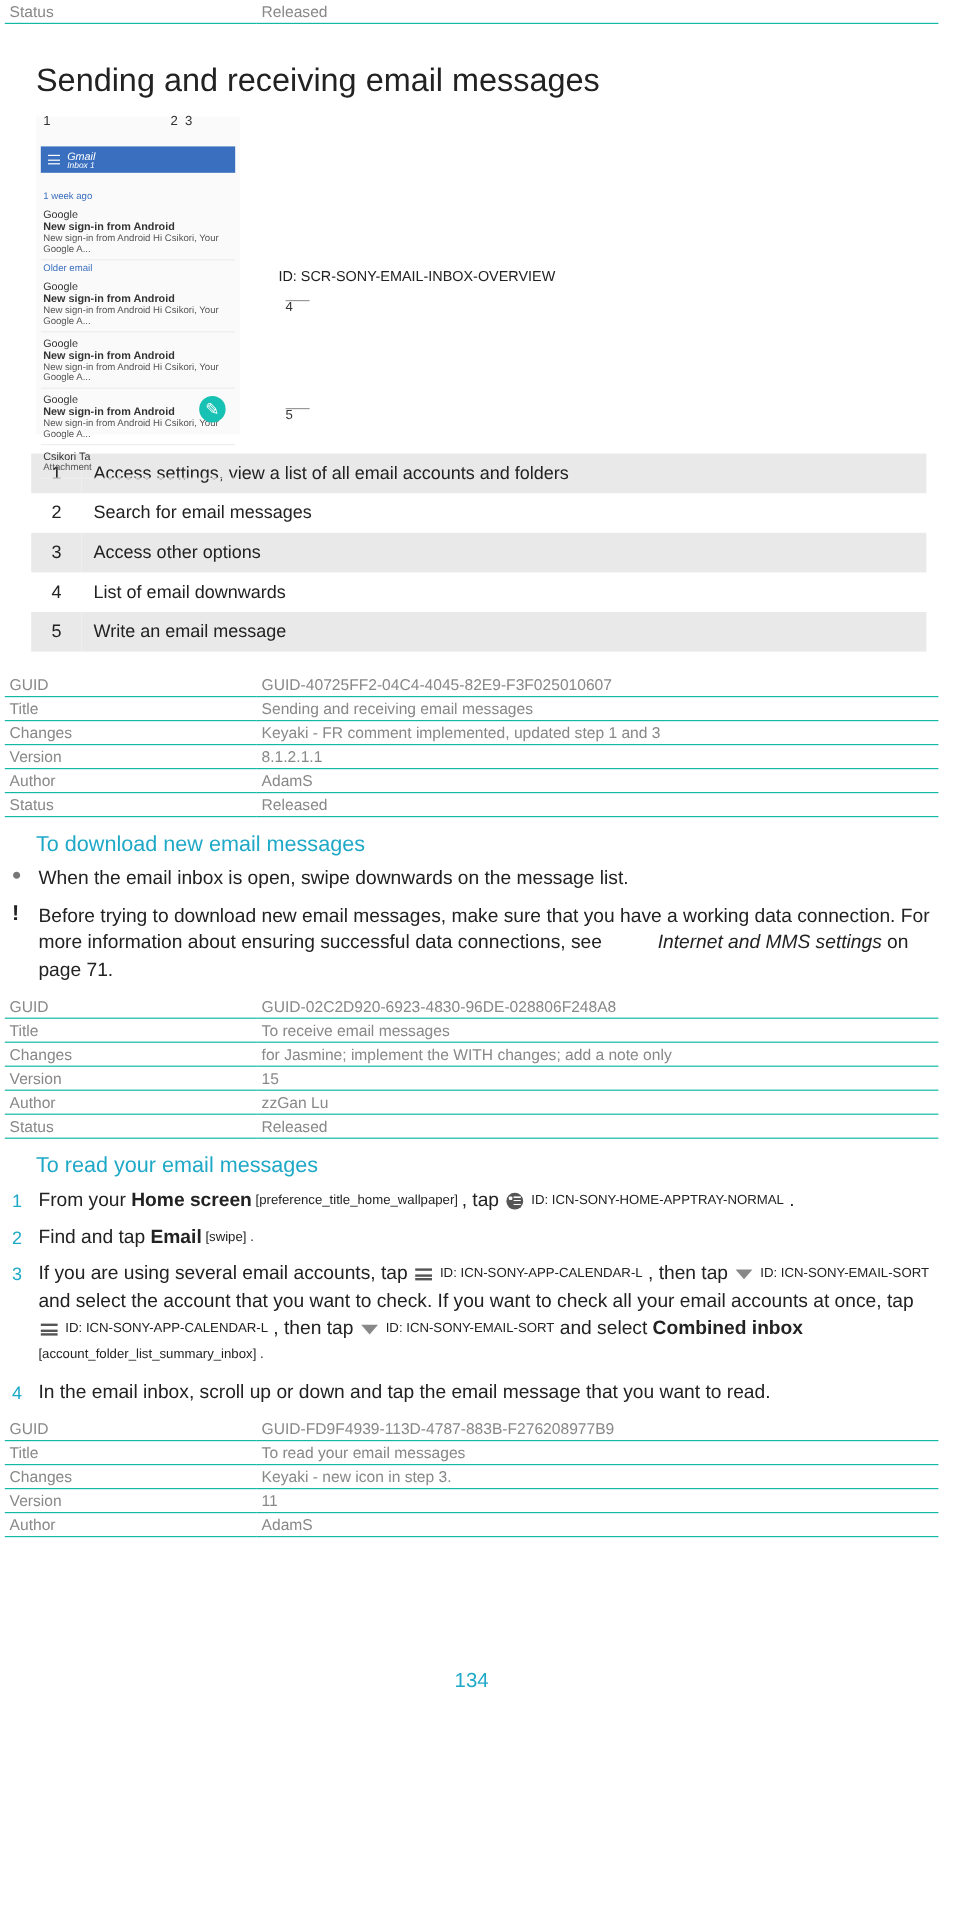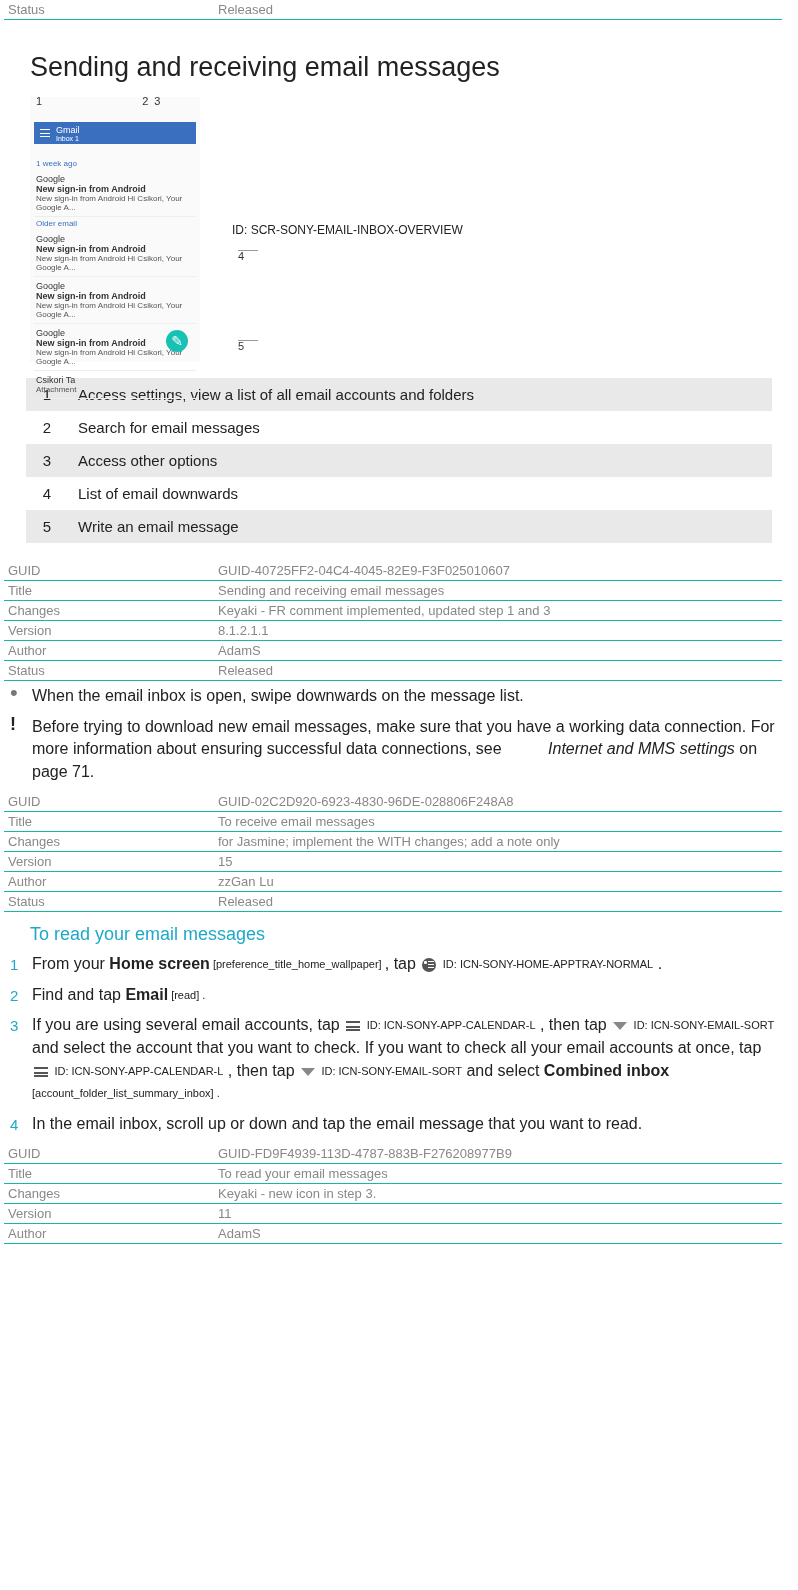--- a/index.html
+++ b/index.html
@@ -51,21 +51,21 @@
       display: flex;
       font-size: 11px;
       color: #333;
     }
     .sp-top-nums span:nth-child(1){ margin-left: 6px;}
     .sp-top-nums span:nth-child(2){ margin-left: 100px;}
     .sp-top-nums span:nth-child(3){ margin-left: 6px;}
     .gmail-header {
       position: absolute; top: 25px; left: 4px; right: 4px;
       height: 22px; background: #3a6fbf; color: #fff;
-      font-size: 9px; padding: 3px 6px; display:flex; align-items:center;
+      font-size: 9px; padding: 3px 6px; display:flex; align-items:center;font-style:italic;
     }
     .gmail-header .menu-lines{
       width:10px; height:8px;
       border-top:1.5px solid #fff; border-bottom:1.5px solid #fff;
       position:relative; margin-right:6px;
     }
     .gmail-header .menu-lines:before{content:"";position:absolute;top:3px;left:0;right:0;border-top:1.5px solid #fff;}
     .sp-msg-list { position:absolute; top:60px; left:4px; right:4px; }
     .sp-msg { border-bottom:1px solid #eee; padding:4px 2px; font-size:8px; color:#555;}
     .sp-msg .from{color:#333; font-size:9px;}
@@ -274,20 +274,21 @@
           <td>Author</td>
           <td>AdamS</td>
         </tr>
     <tr>
           <td>Status</td>
           <td>Released</td>
         </tr>
   </tbody>
     </table>
 
+  <h2 class="sub-heading">To download new email messages</h2>
 
   <div class="bullet-row">
     <div class="bullet-dot">•</div>
     <div class="step-text">When the email inbox is open, swipe downwards on the message list.</div>
   </div>
 
   <div class="note-row">
     <div class="note-mark">!</div>
     <div class="step-text">
       <span>Before trying to download new email messages, make sure that you have a working data connection. For more information about ensuring successful data connections, see </span><span class="ital">Internet and MMS settings</span><span> on page 71.</span>
@@ -328,21 +329,21 @@
   <div class="step-row">
     <div class="step-num">1</div>
     <div class="step-text">
       <span>From your </span><span class="b">Home screen</span><span class="inline-id"> [preference_title_home_wallpaper] </span><span>, tap </span><span class="icon-circle"></span> <span class="inline-id">ID: ICN-SONY-HOME-APPTRAY-NORMAL</span><span> .</span>
     </div>
   </div>
 
   <div class="step-row">
     <div class="step-num">2</div>
     <div class="step-text">
-      <span>Find and tap </span><span class="b">Email</span><span class="inline-id"> [read] .</span>
+      <span>Find and tap </span><span class="b">Email</span><span class="inline-id"> [swipe] .</span>
     </div>
   </div>
 
   <div class="step-row">
     <div class="step-num">3</div>
     <div class="step-text">
       <span>If you are using several email accounts, tap </span><span class="icon-lines"></span> <span class="inline-id">ID: ICN-SONY-APP-CALENDAR-L</span><span> , then tap </span><span class="icon-chevron"></span> <span class="inline-id">ID: ICN-SONY-EMAIL-SORT</span><span> and select the account that you want to check. If you want to check all your email accounts at once, tap </span><span class="icon-lines"></span> <span class="inline-id">ID: ICN-SONY-APP-CALENDAR-L</span><span> , then tap </span><span class="icon-chevron"></span> <span class="inline-id">ID: ICN-SONY-EMAIL-SORT</span><span> and select </span><span class="b">Combined inbox</span><span class="inline-id"> [account_folder_list_summary_inbox] .</span>
     </div>
   </div>
 
@@ -369,13 +370,14 @@
           <td>Version</td>
           <td>11</td>
         </tr>
     <tr>
           <td>Author</td>
           <td>AdamS</td>
         </tr>
   </tbody>
     </table>
 
+  <div class="page-num">134</div>
 </div>
 
 </body></html>

